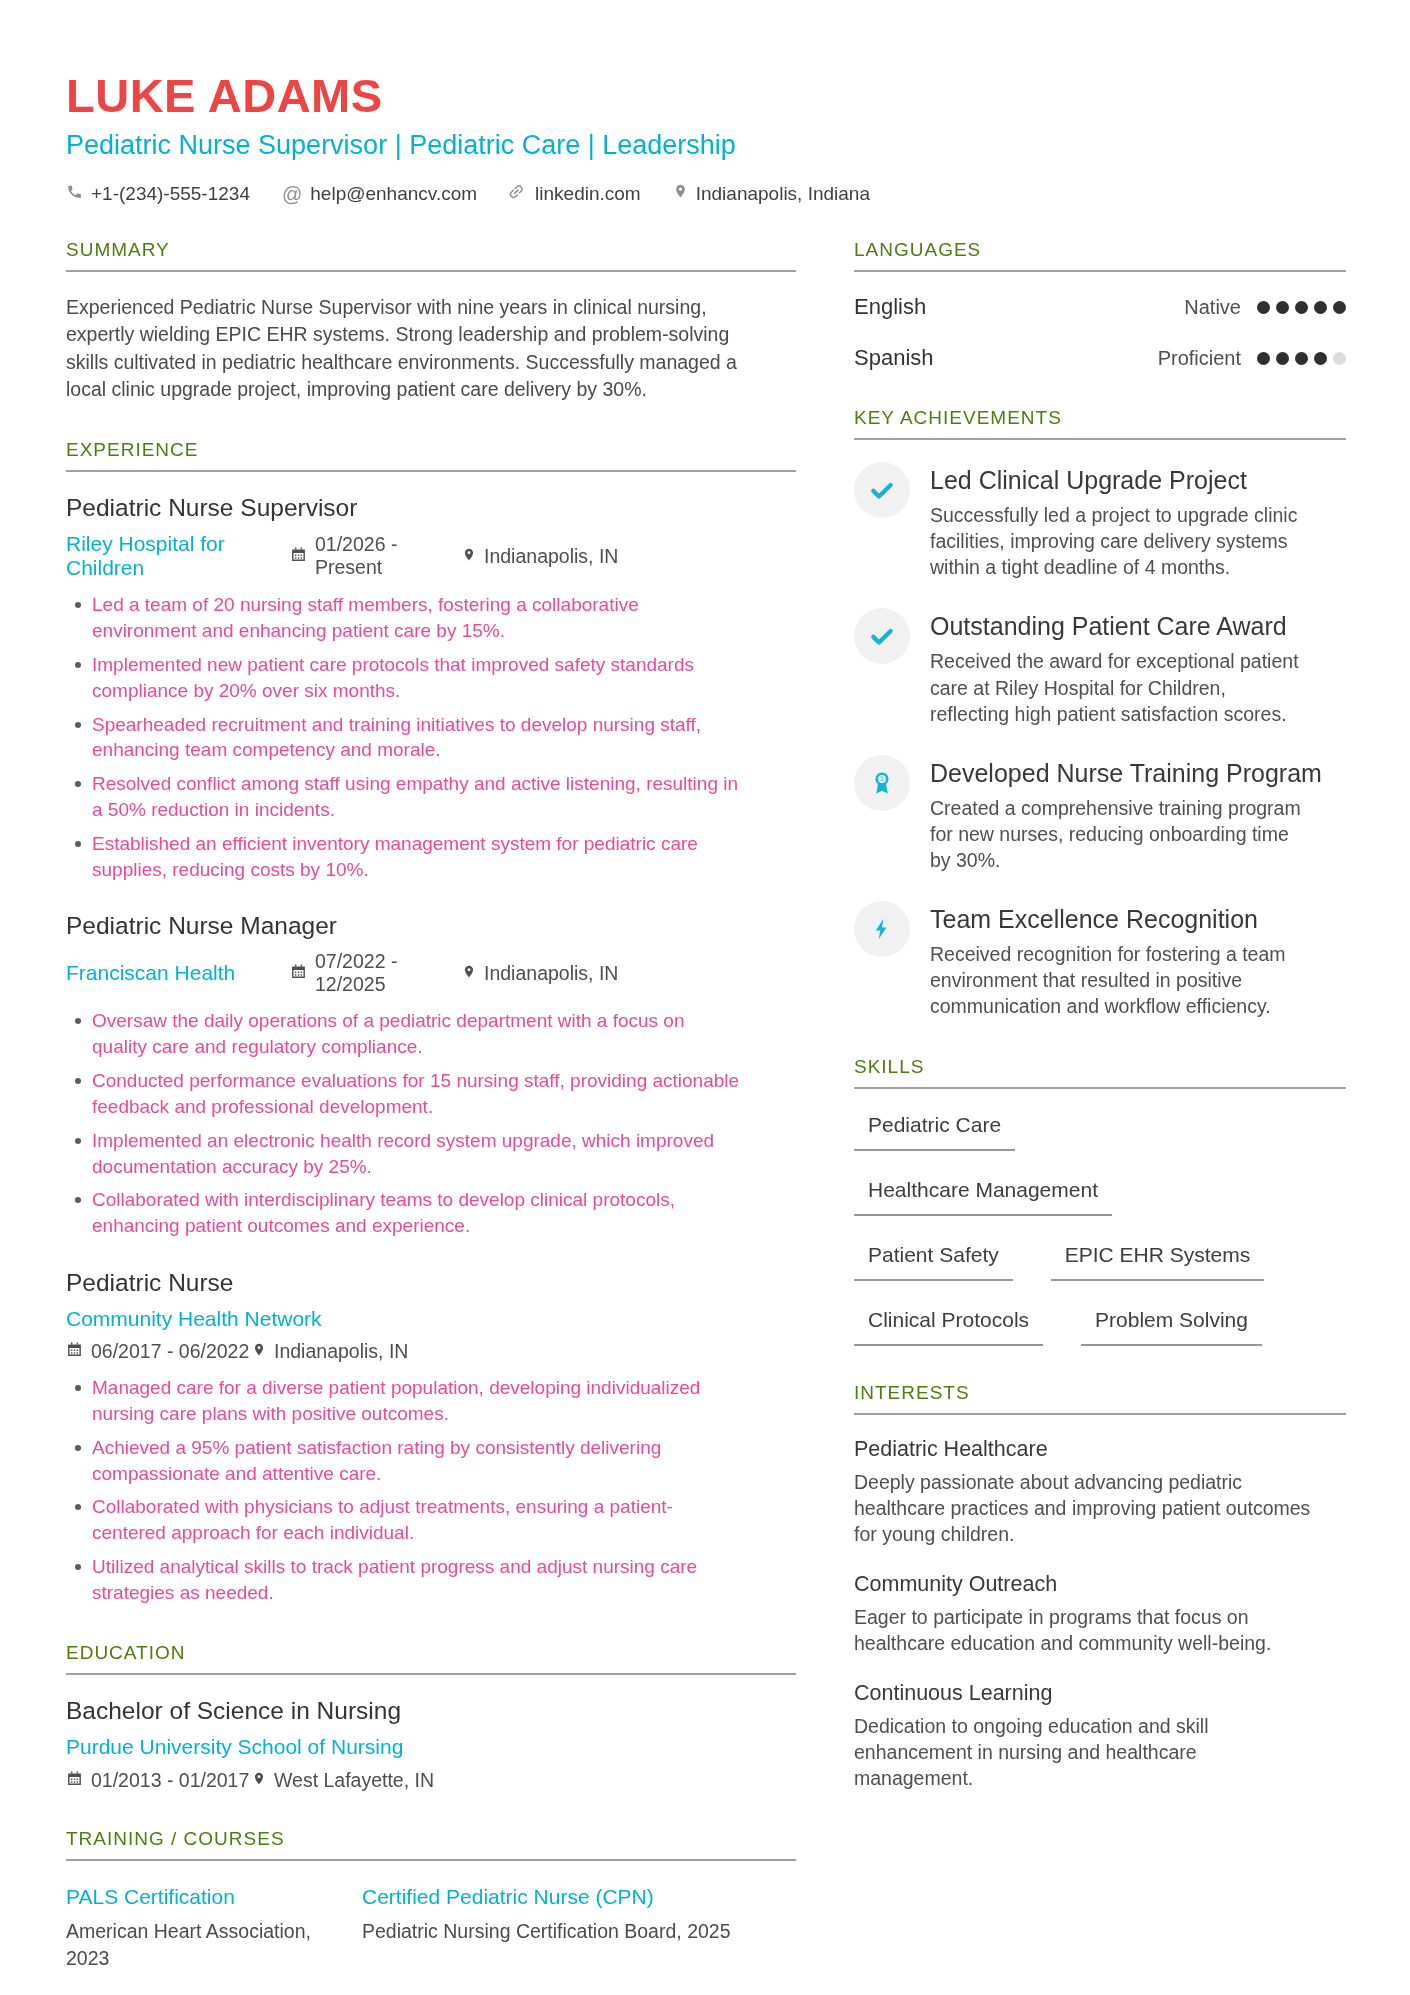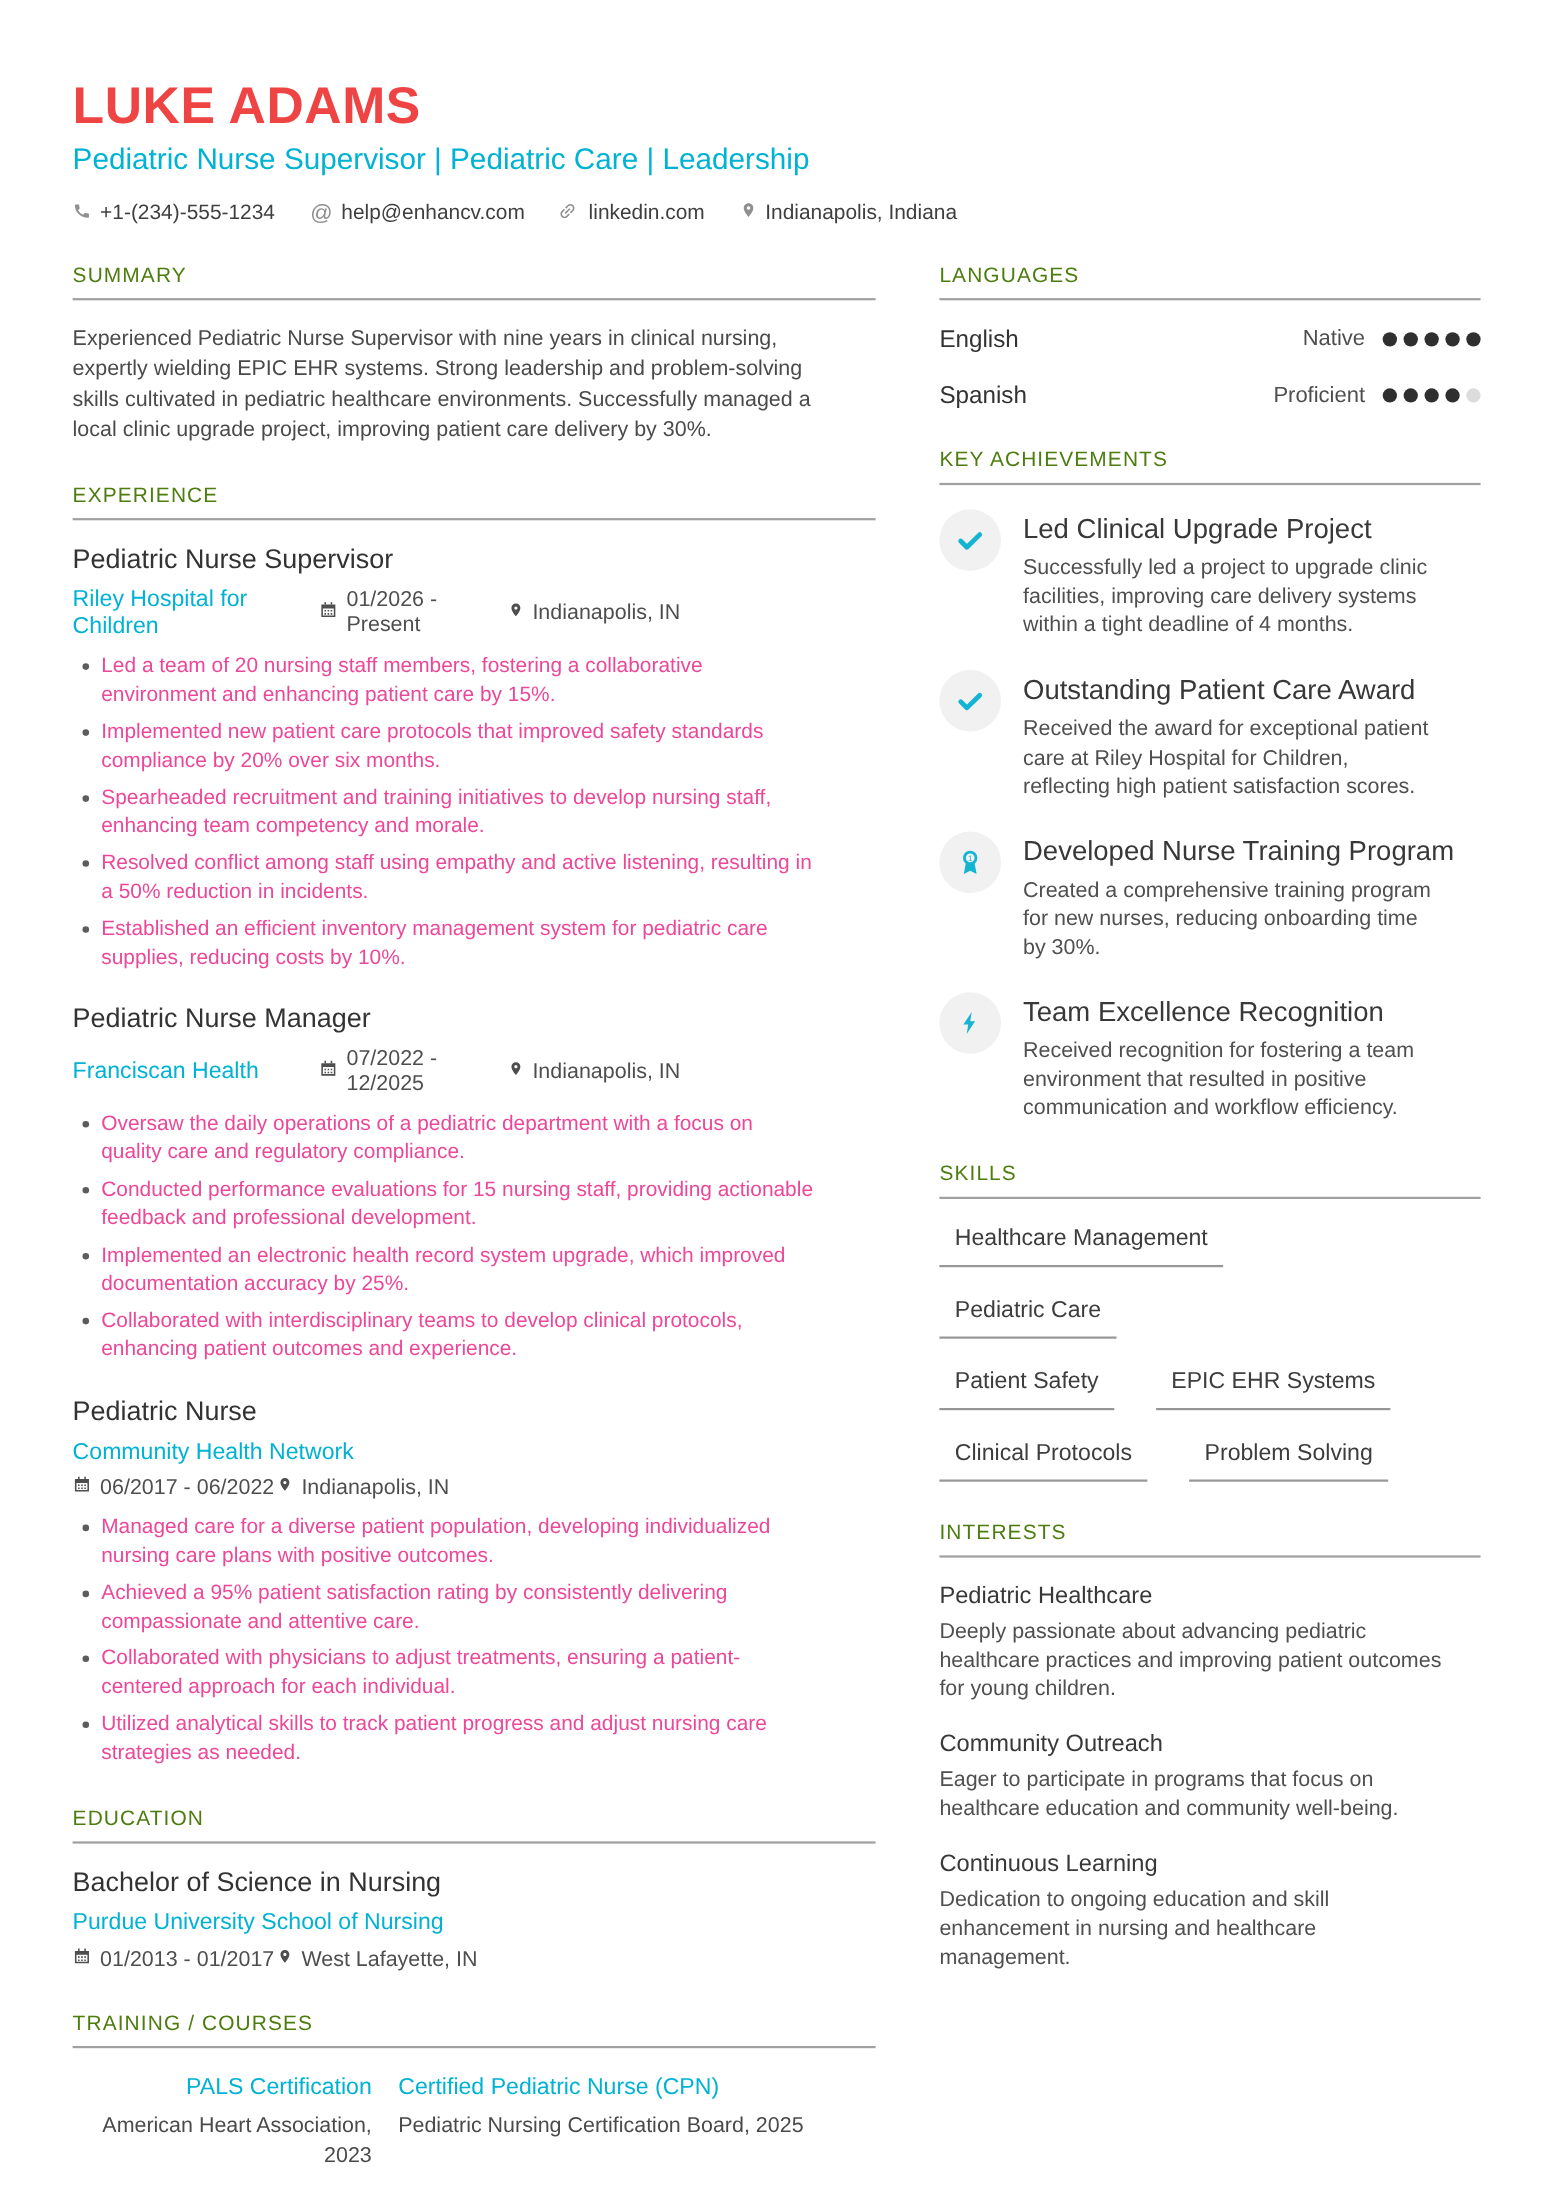--- a/index.html
+++ b/index.html
@@ -52,21 +52,21 @@
                 font-size:19px; line-height:1.36; color:#ec4899; margin-bottom:8px; }
   .bullets li::before { content:""; position:absolute; left:9px; top:10px;
                 width:6px; height:6px; border-radius:50%; background:#5c5c5c; }
 
   
   .degree { font-size:24.5px; color:#333333; }
   .school { font-size:21px; color:#00b2d4; margin-top:10px; }
 
   
   .courses { display:flex; }
-  .course:first-child { width:272px; flex:none; margin-right:24px;text-align:right; }
+  .course:first-child { width:272px; flex:none; margin-right:24px; }
   .course-title { font-size:21px; color:#00b2d4; line-height:1.3; }
   .course-org { font-size:19.5px; color:#4a4a4a; line-height:1.36; margin-top:8px; }
 
   
   .lang-row { display:flex; align-items:center; margin-bottom:25px; }
   .lang-name { font-size:22px; color:#333333; flex:1; }
   .lang-level { font-size:20px; color:#4e4e4e; margin-right:16px; }
   .dots { display:flex; gap:6px; }
   .dot { width:13px; height:13px; border-radius:50%; background:#2f2f2f; }
   .dot.empty { background:#dcdcdc; }
@@ -364,24 +364,24 @@
             </div>
           </div>
 
         </div>
       </section>
 
       <section class="section">
         <div class="sec-head">SKILLS</div>
         <div class="skills-box">
           <div class="skill-row">
+              <span class="skill-tag">Pediatric Care</span>
+            </div>
+          <div class="skill-row">
               <span class="skill-tag">Healthcare Management</span>
-            </div>
-          <div class="skill-row">
-              <span class="skill-tag">Pediatric Care</span>
             </div>
           <div class="skill-row">
               <span class="skill-tag">Patient Safety</span>
               <span class="skill-tag">EPIC EHR Systems</span>
             </div>
           <div class="skill-row">
               <span class="skill-tag">Clinical Protocols</span>
               <span class="skill-tag">Problem Solving</span>
             </div>
         </div>

